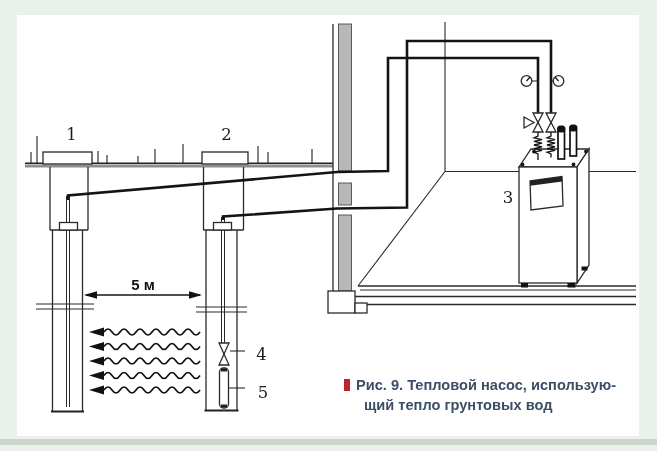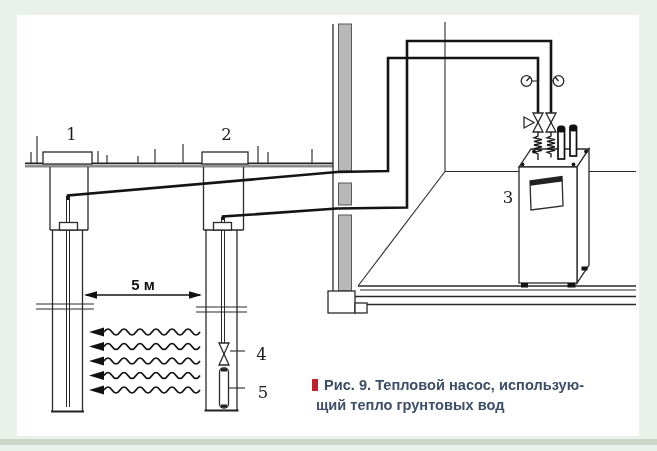--- a/index.html
+++ b/index.html
@@ -22,28 +22,28 @@
   .ln{stroke:#2a2a2a;stroke-width:1.3;fill:none;}
   .thin{stroke:#2a2a2a;stroke-width:1.1;fill:none;}
   .pipe{stroke:#141414;stroke-width:2.6;fill:none;stroke-linejoin:miter;}
   .innerpipe{stroke:#2a2a2a;stroke-width:1;fill:none;}
   .wv{stroke:#141414;stroke-width:1.7;fill:none;}
   .whitefill{fill:#ffffff;stroke:#2a2a2a;stroke-width:1.3;}
   .wallfill{fill:#b8b8b8;stroke:#4a4a4a;stroke-width:0.9;}
   .lbl{font-family:"DejaVu Serif", serif;font-size:16.5px;fill:#1c1c1c;}
   .dim{font-family:"Liberation Sans", sans-serif;font-size:15px;font-weight:600;fill:#111;}
   .caption{
-    position:absolute;left:312px;top:376px;width:300px;
+    position:absolute;left:344px;top:376px;width:300px;
     color:#3d4f66;font-size:14.6px;font-weight:bold;line-height:19.5px;
   }
   .caption .marker{
     display:inline-block;width:6px;height:12px;background:#c0222b;
     margin-right:6px;position:relative;top:1px;
   }
-  .caption .l2{margin-left:4px;}
+  .caption .l2{margin-left:20px;}
 </style>
 </head>
 <body>
 
 <div class="stage">
   <div class="panel"></div>
   <div class="bottom-strip"></div>
 
   <svg width="657" height="451" viewBox="0 0 657 451">
     <defs>

